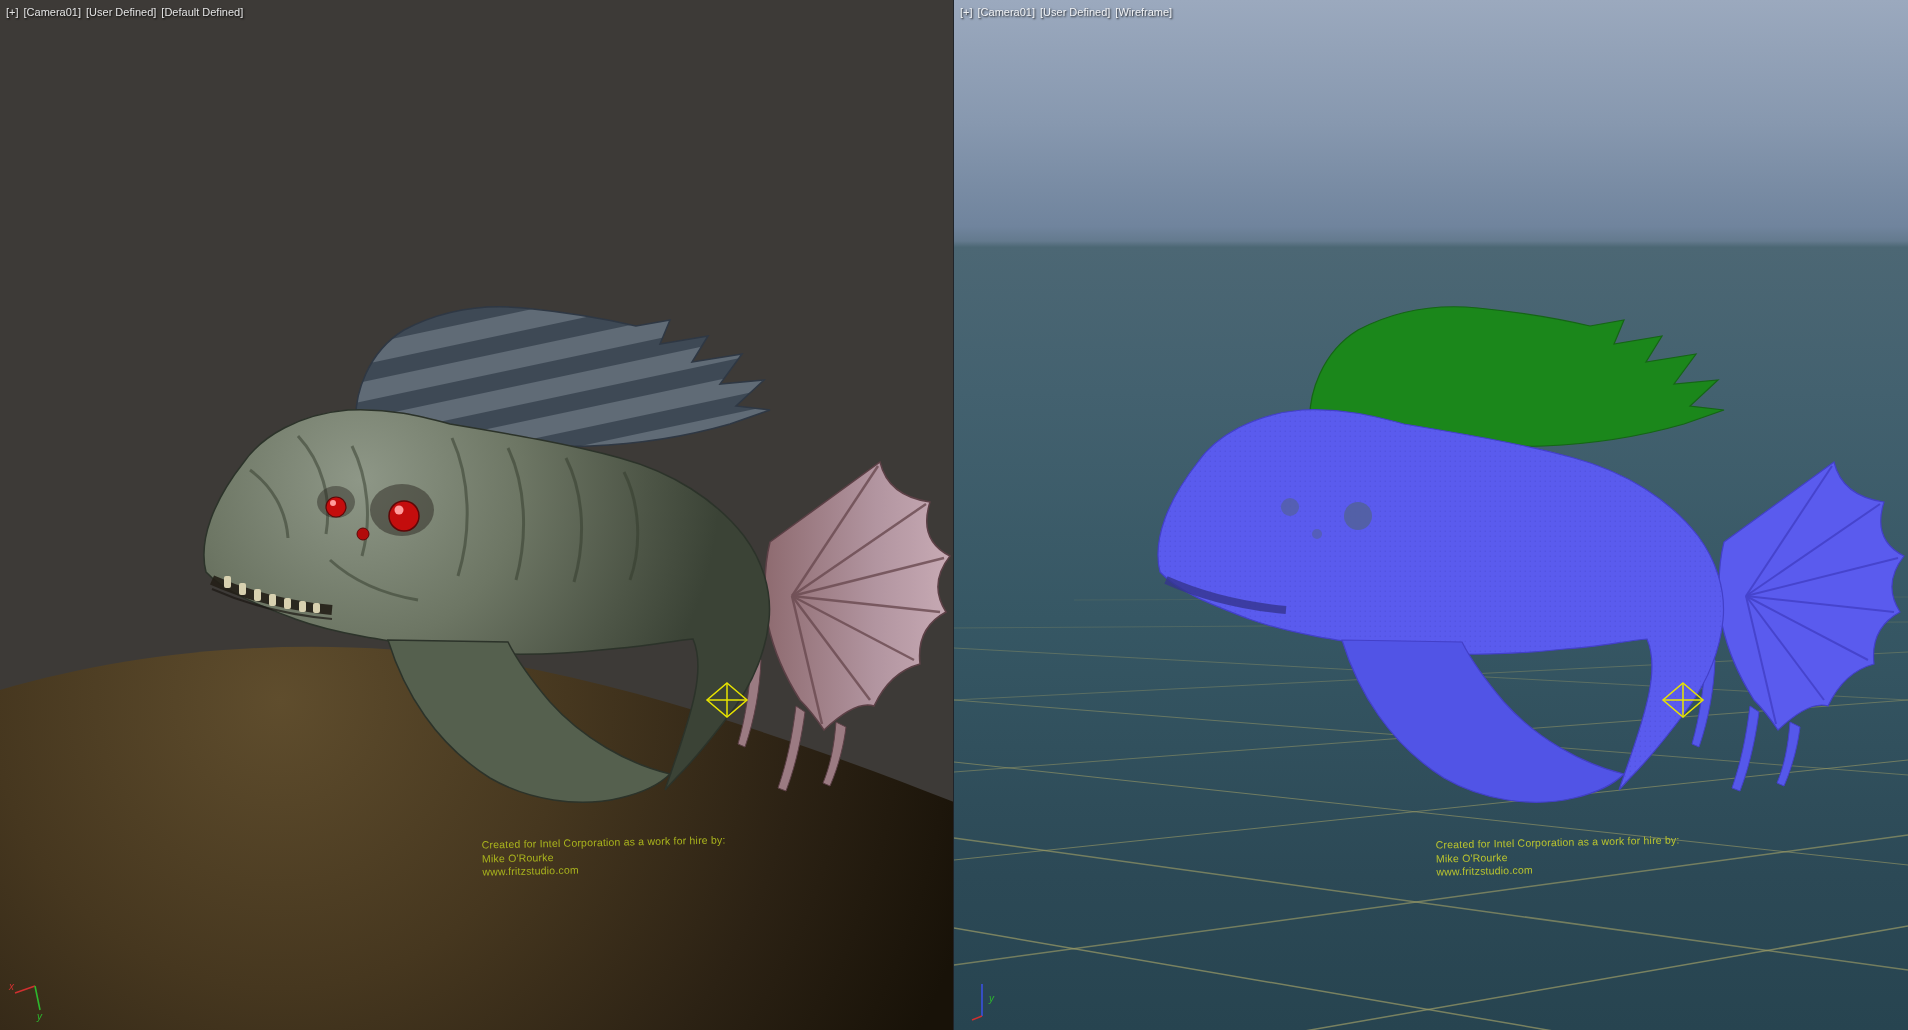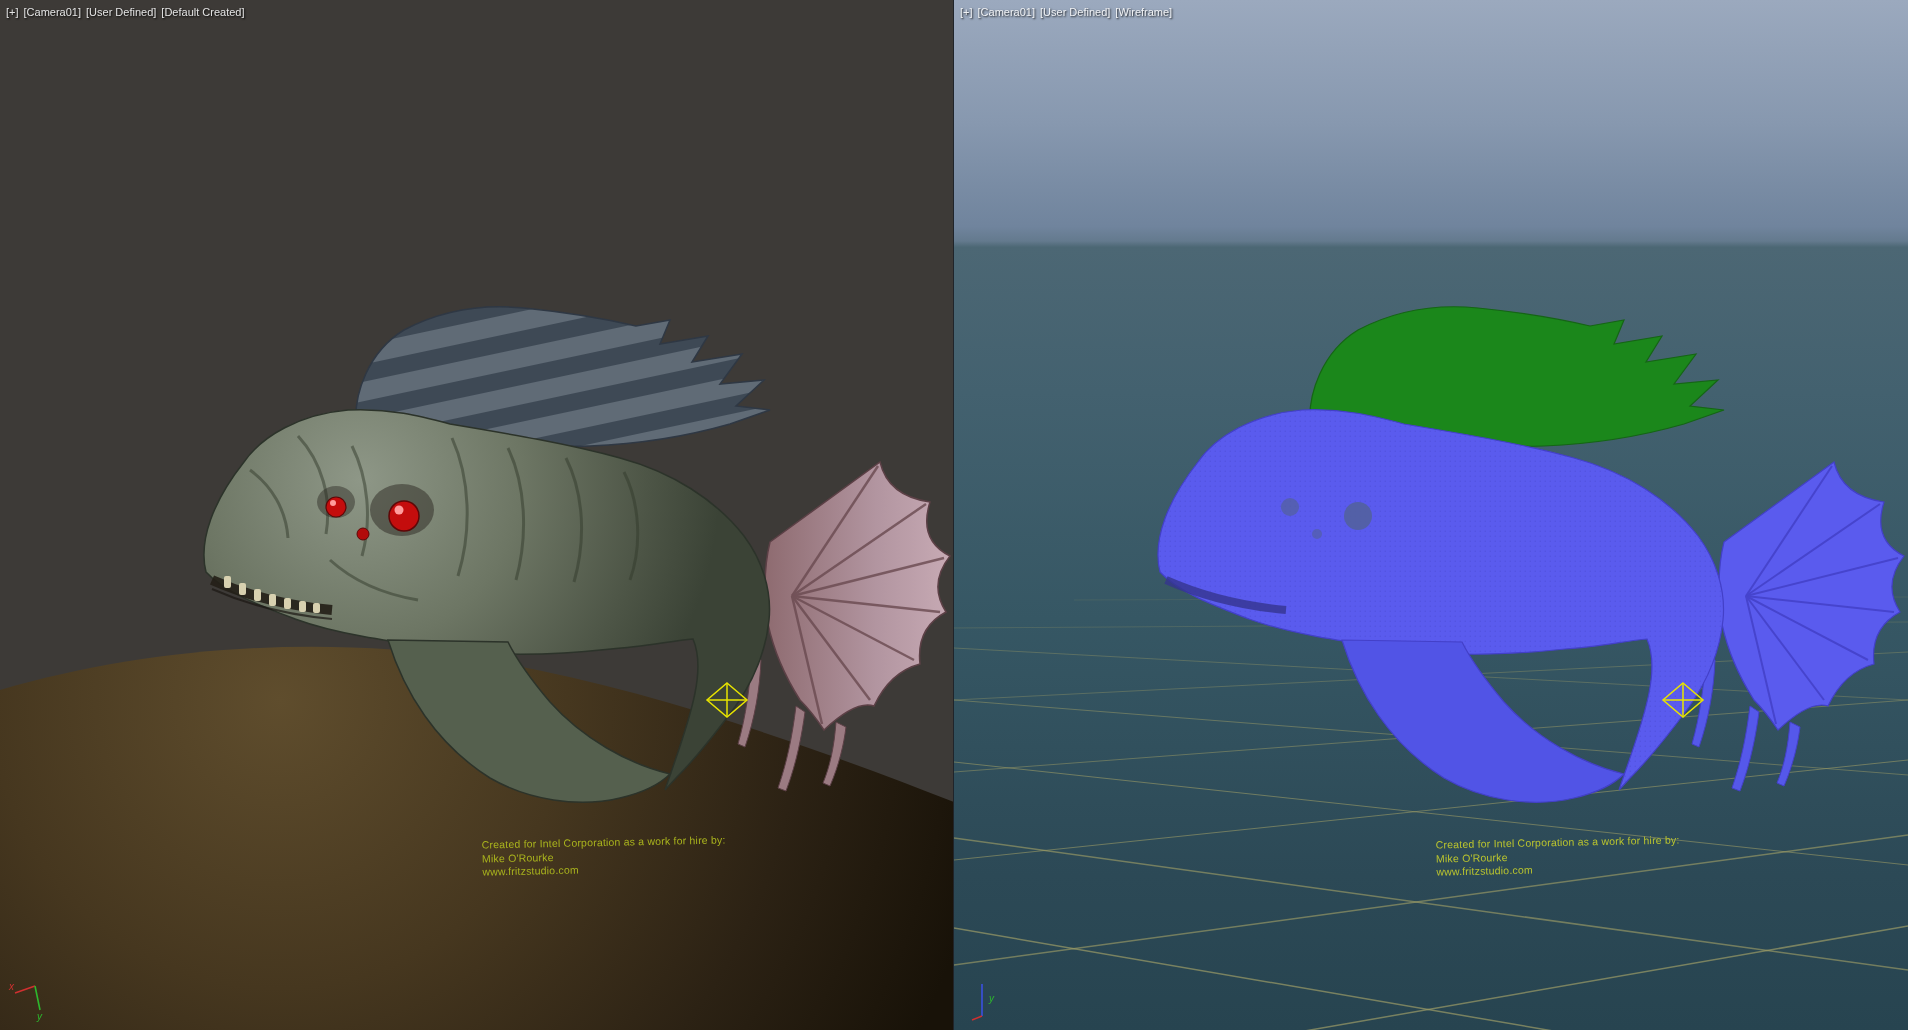--- a/index.html
+++ b/index.html
@@ -140,21 +140,21 @@
       <use href="#p-mouth" fill="none" stroke="#1b1712" stroke-width="2" transform="translate(0,9)" opacity="0.7"></use>
     </g>
 
     <use href="#p-gizmo" transform="translate(727,700)" fill="none" stroke="#e8e400" stroke-width="1.5"></use>
   </svg>
 
   <div class="vp-label">
     <span>[+]</span>
     <span>[Camera01]</span>
     <span>[User Defined]</span>
-    <span>[Default Created]</span>
+    <span>[Default Defined]</span>
   </div>
 
   <div class="watermark">
     <div>Created for Intel Corporation as a work for hire by:</div>
     <div>Mike O'Rourke</div>
     <div>www.fritzstudio.com</div>
   </div>
 
   <svg class="tripod" width="48" height="48" viewBox="0 0 48 48" style="left:8px;bottom:8px">
     <line x1="27" y1="12" x2="7" y2="19" stroke="#d03030" stroke-width="1.6"></line>

